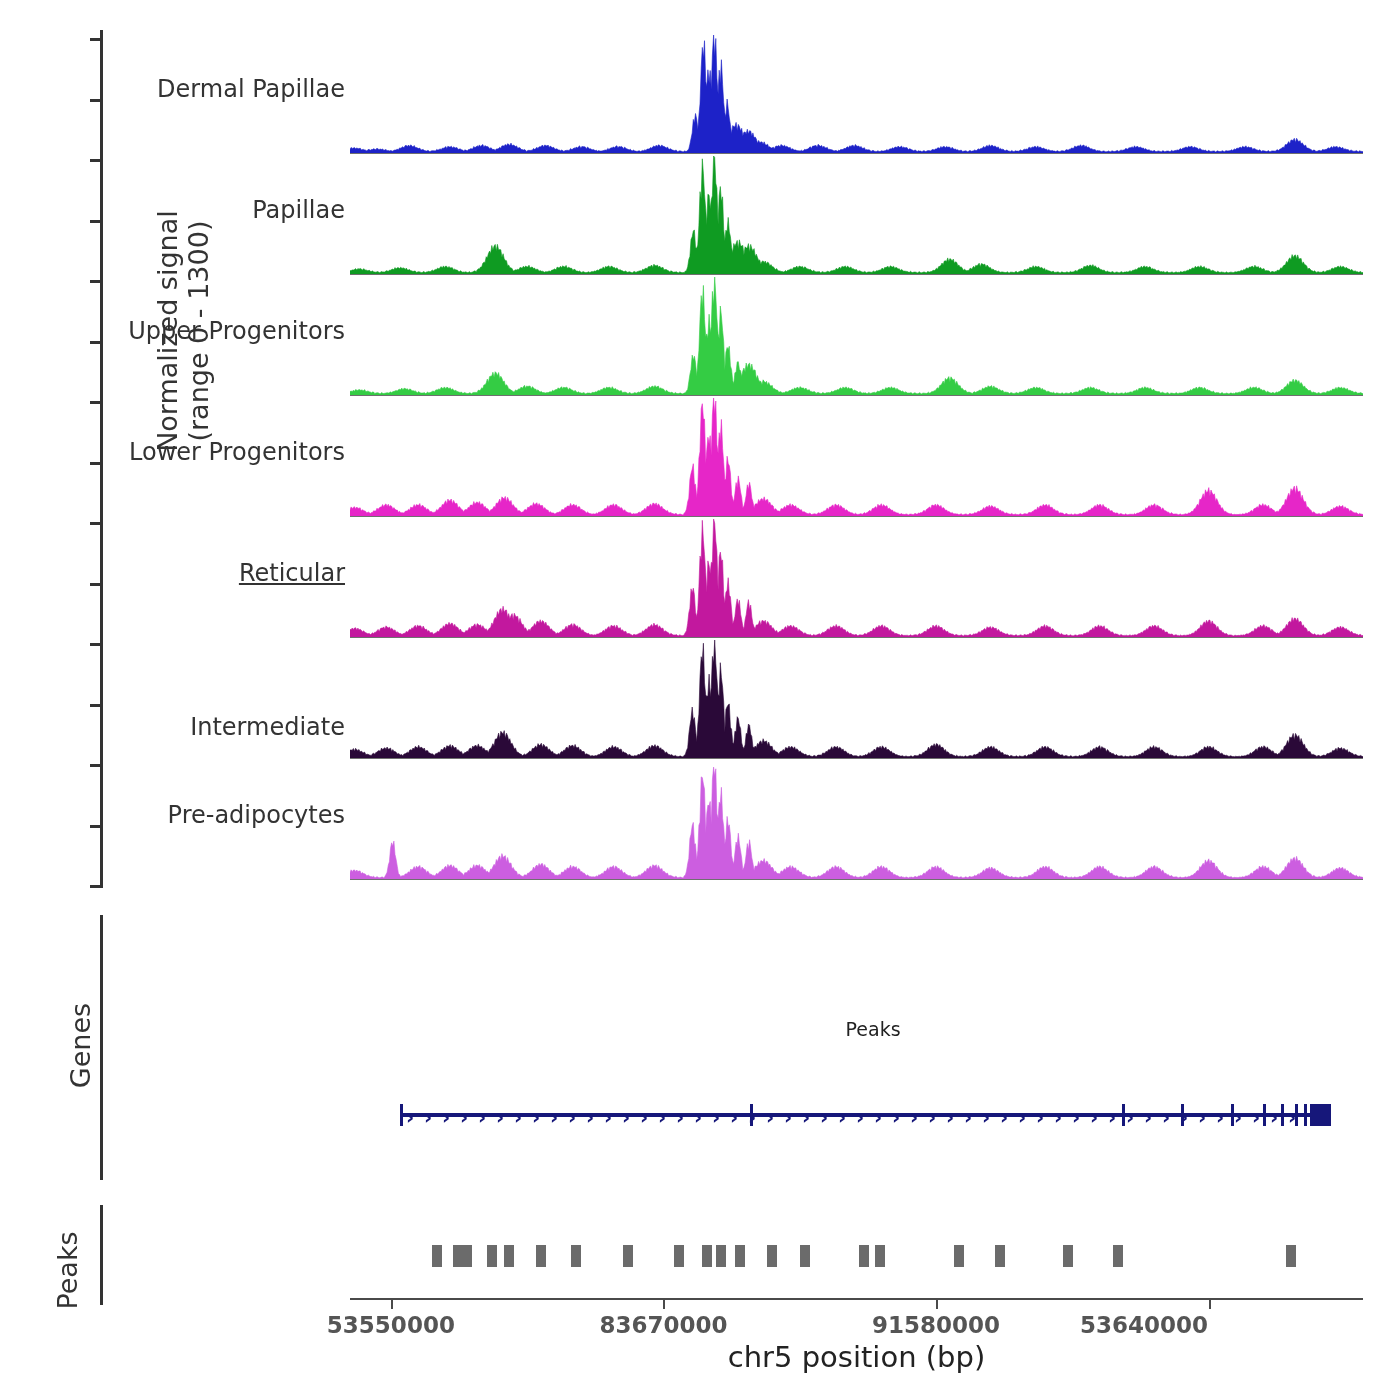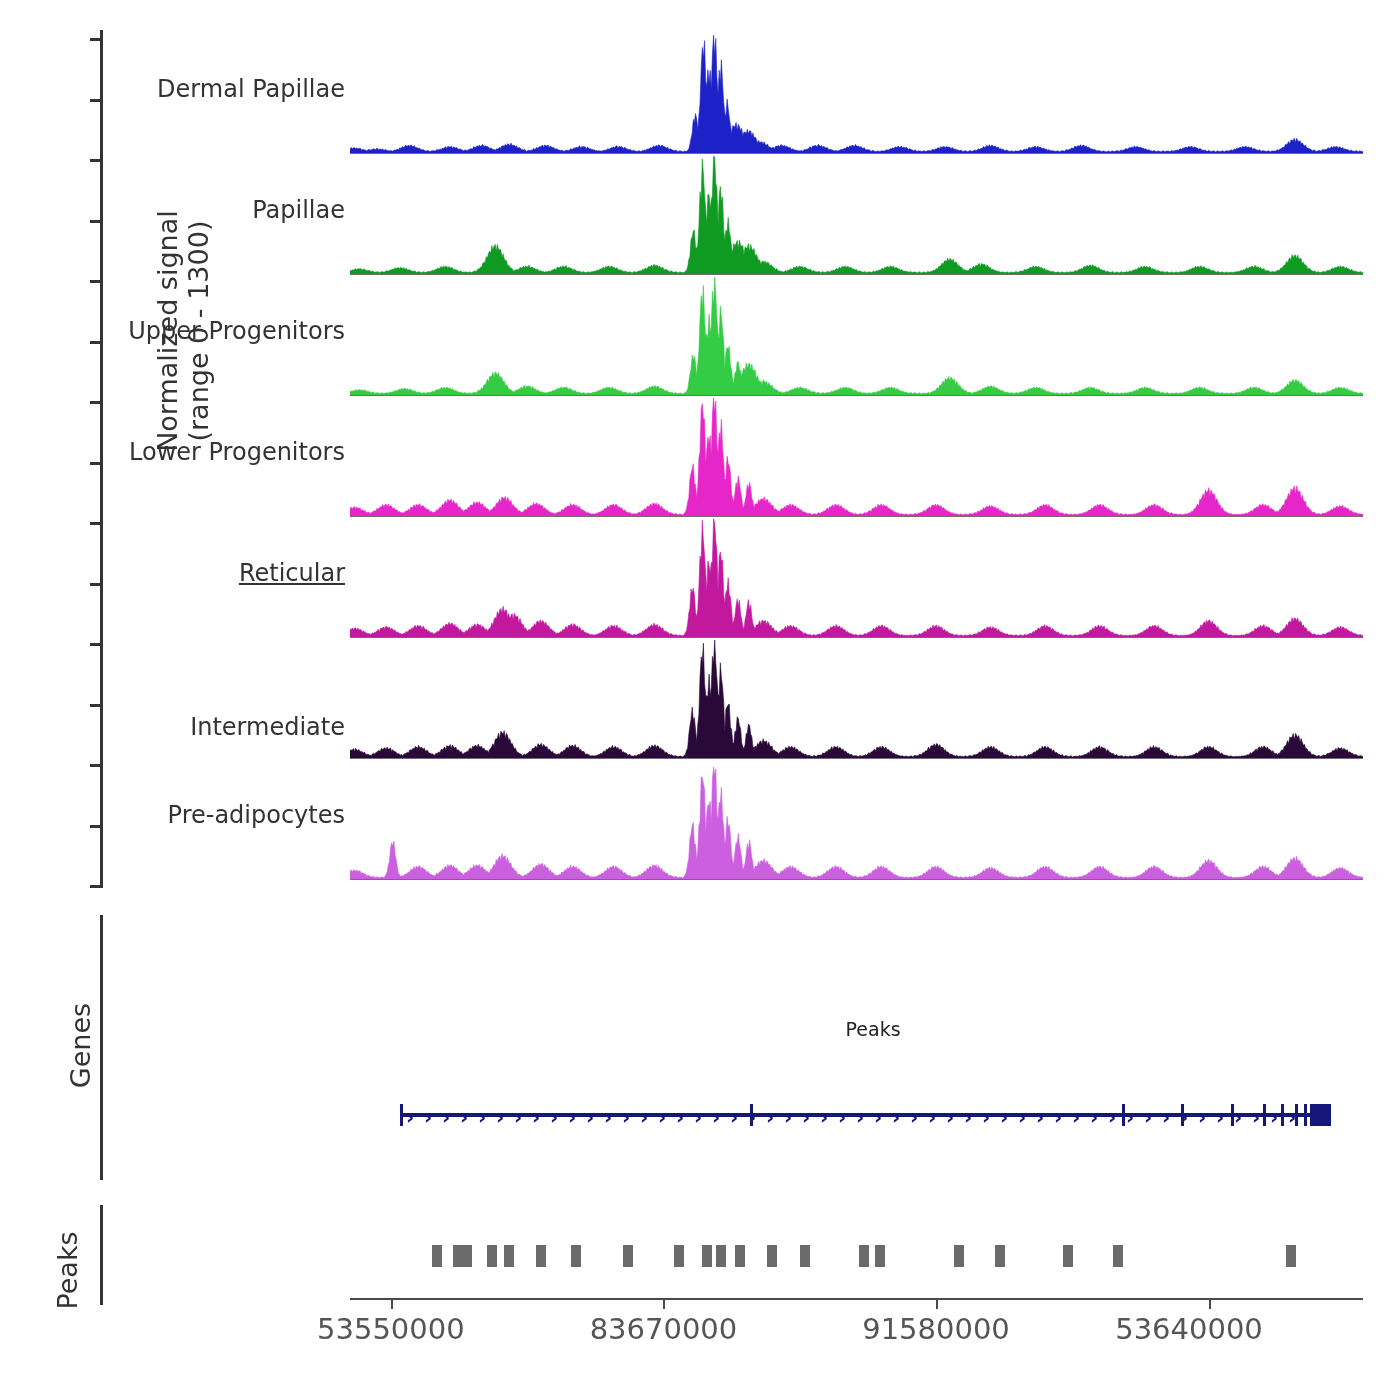--- a/index.html
+++ b/index.html
@@ -98,24 +98,25 @@
   
   .xaxis-line{
     position:absolute;
     left:350px;width:1013px;height:2px;background:#4a4a4a;
   }
   .xtick{
     position:absolute;width:2px;height:9px;background:#4a4a4a;
   }
   .xticklabel{
     position:absolute;
-    font-size:29px;
+    font-size:23px;
     color:#555;
     transform:translateX(-50%);
     white-space:nowrap;
+    font-weight:bold;
   }
   .xlabel{
     position:absolute;
     left:350px;width:1013px;
     text-align:center;
     font-size:29px;
     color:#222;
   }
 </style>
 </head>
@@ -264,22 +265,23 @@
 
   <div id="xaxis">
       <div class="xaxis-line" style="top: 1298px;"></div>
       <div class="xtick" style="left: 390.883px; top: 1300px;"></div>
       <div class="xticklabel" style="left: 390.883px; top: 1312px;">53550000</div>
       <div class="xtick" style="left: 663.439px; top: 1300px;"></div>
       <div class="xticklabel" style="left: 663.439px; top: 1312px;">83670000</div>
       <div class="xtick" style="left: 935.996px; top: 1300px;"></div>
       <div class="xticklabel" style="left: 935.996px; top: 1312px;">91580000</div>
       <div class="xtick" style="left: 1208.55px; top: 1300px;"></div>
-      <div class="xticklabel" style="left: 1189px; top: 1312px;">53640000</div>
-    </div>
+      <div class="xticklabel" style="left: 1144px; top: 1312px;">53640000</div>
+    </div>
+  <div class="xlabel" style="top:1340px;">chr5 position (bp)</div>
 
 <div class="tick" style="left: 90px; top: 38px;"></div>
     <div class="tick" style="left: 90px; top: 98.5px;"></div>
     <div class="tick" style="left: 90px; top: 159px;"></div>
     <div class="tick" style="left: 90px; top: 219.5px;"></div>
     <div class="tick" style="left: 90px; top: 280px;"></div>
     <div class="tick" style="left: 90px; top: 340.5px;"></div>
     <div class="tick" style="left: 90px; top: 401px;"></div>
     <div class="tick" style="left: 90px; top: 461.5px;"></div>
     <div class="tick" style="left: 90px; top: 522px;"></div>

